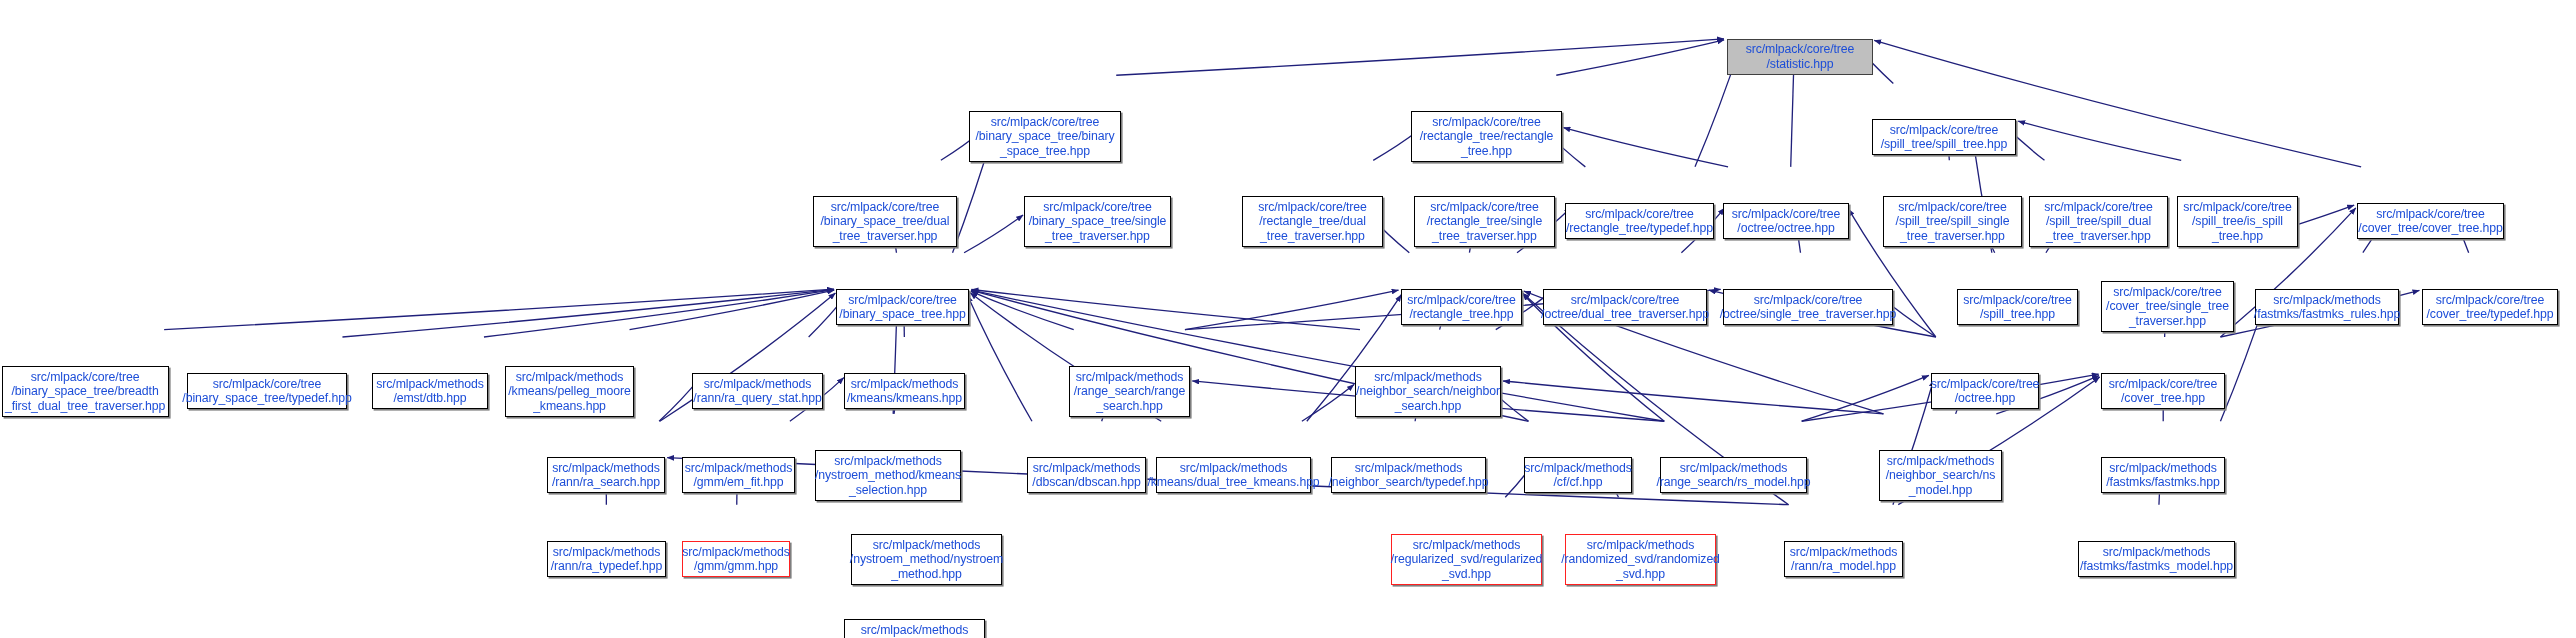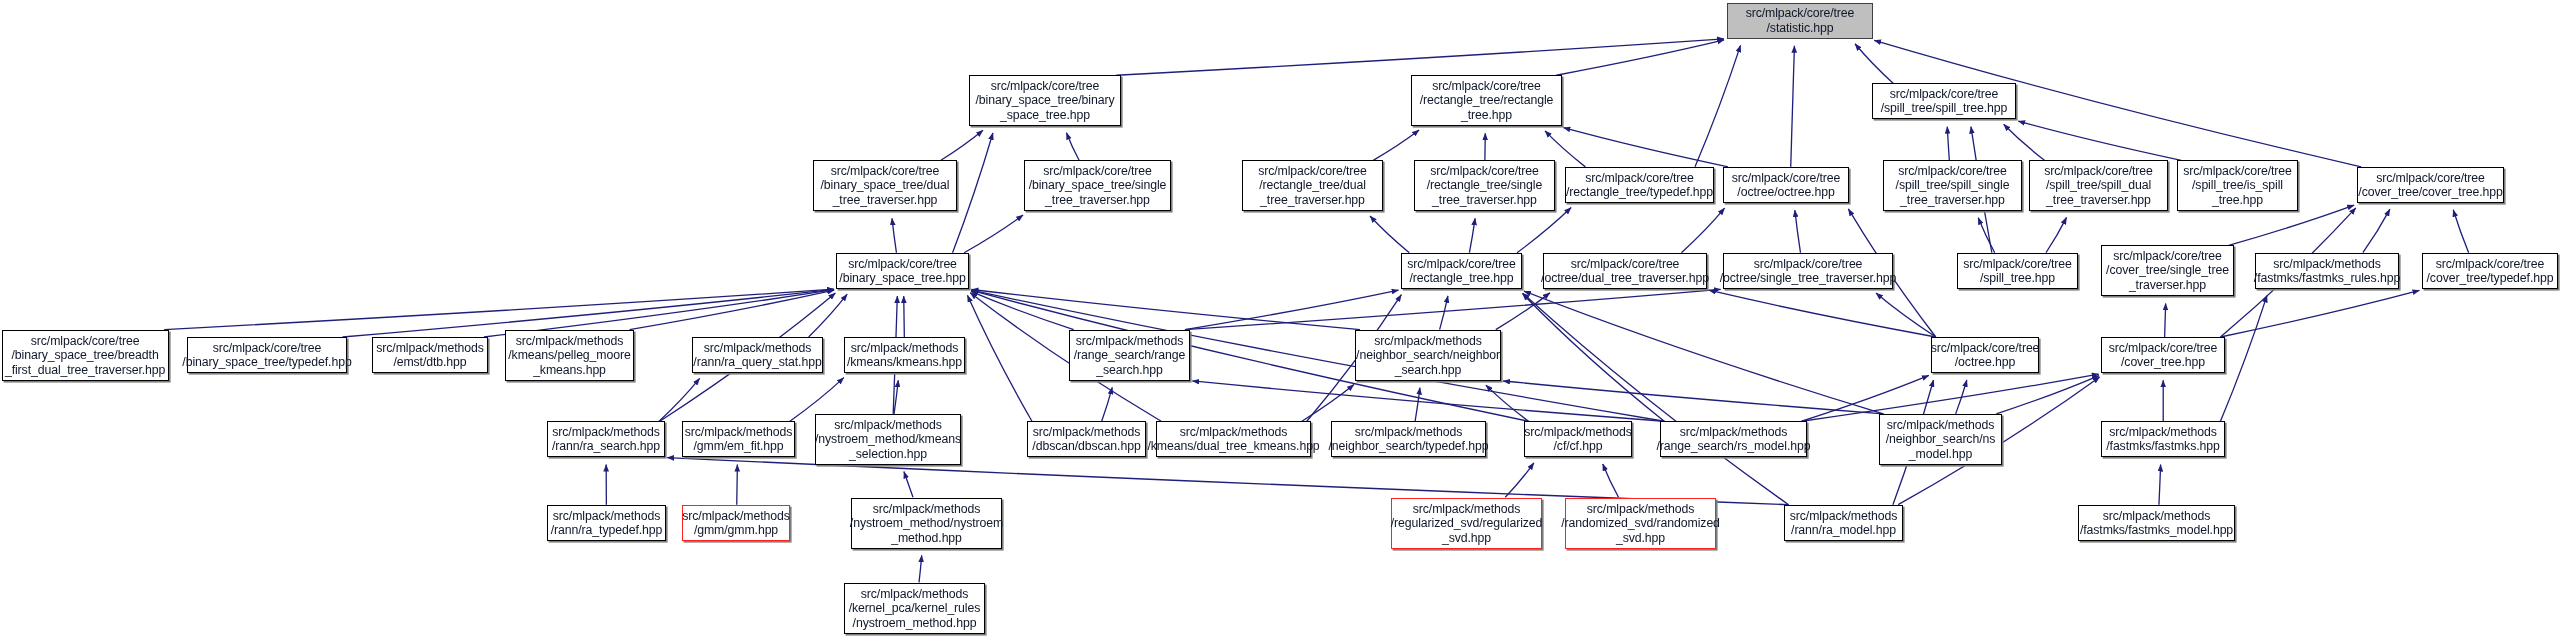--- a/index.html
+++ b/index.html
@@ -10,31 +10,32 @@
     background:#ffffff;
     font-family:"Liberation Sans", sans-serif;
     overflow:hidden;
   }
   #edges{position:absolute;left:0;top:0;width:2576px;height:638px;pointer-events:none;}
   .node{
     position:absolute;
     box-sizing:border-box;
     background:#ffffff;
     border:0.8px solid #000000;
-    color:#0f172a;
+    color:#1d4ed8;
     font-size:12.3px;
     line-height:1.18;
     text-align:center;
     display:flex;
     flex-direction:column;
     align-items:center;
     justify-content:center;
     white-space:pre-line;
     padding:1.6px 2.5px;
     letter-spacing:-0.1px;
+    margin-top:36px;
   }
   .node.root{
     background:#bfbfbf;
     border:0.8px solid #404040;
   }
   .node.red{
     border:1.6px solid #ff2020;
   }
   .node.shadow{
     box-shadow:1.6px 1.6px 0 #7f7f7f;

